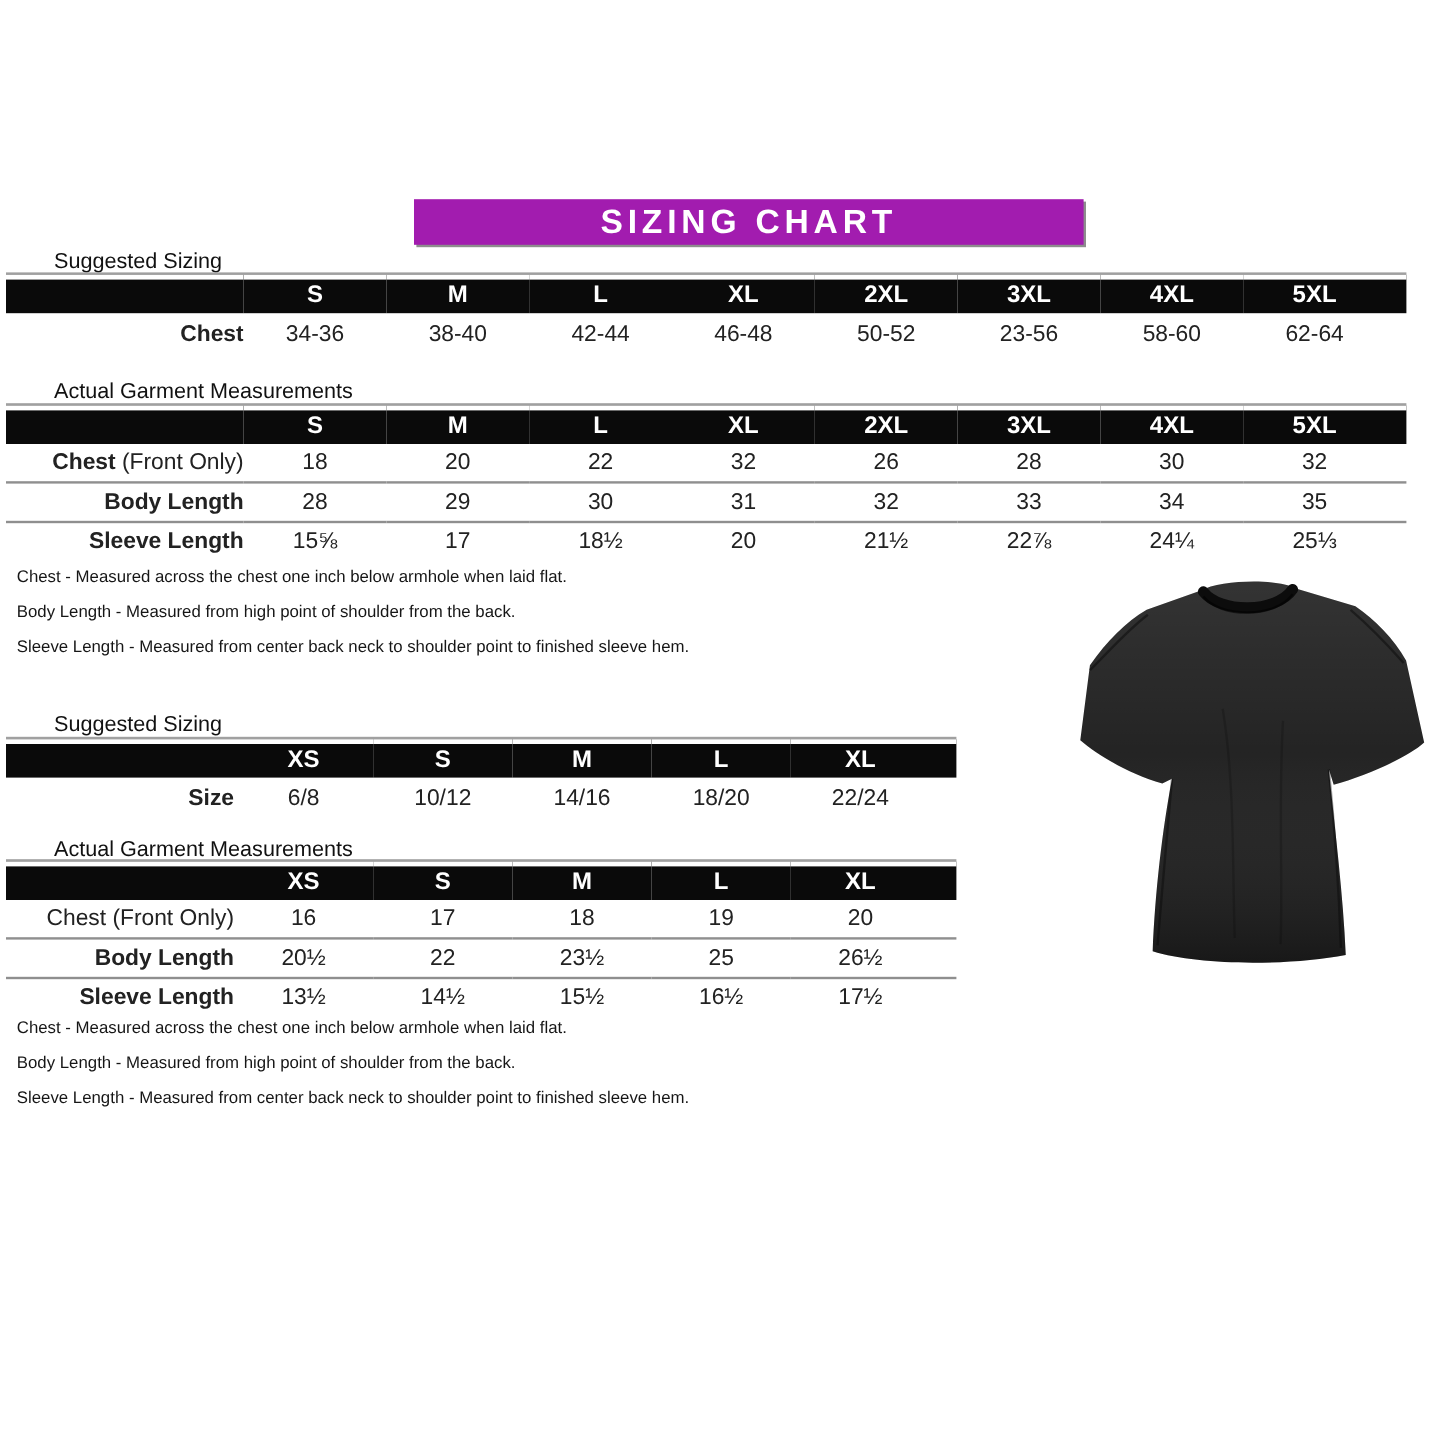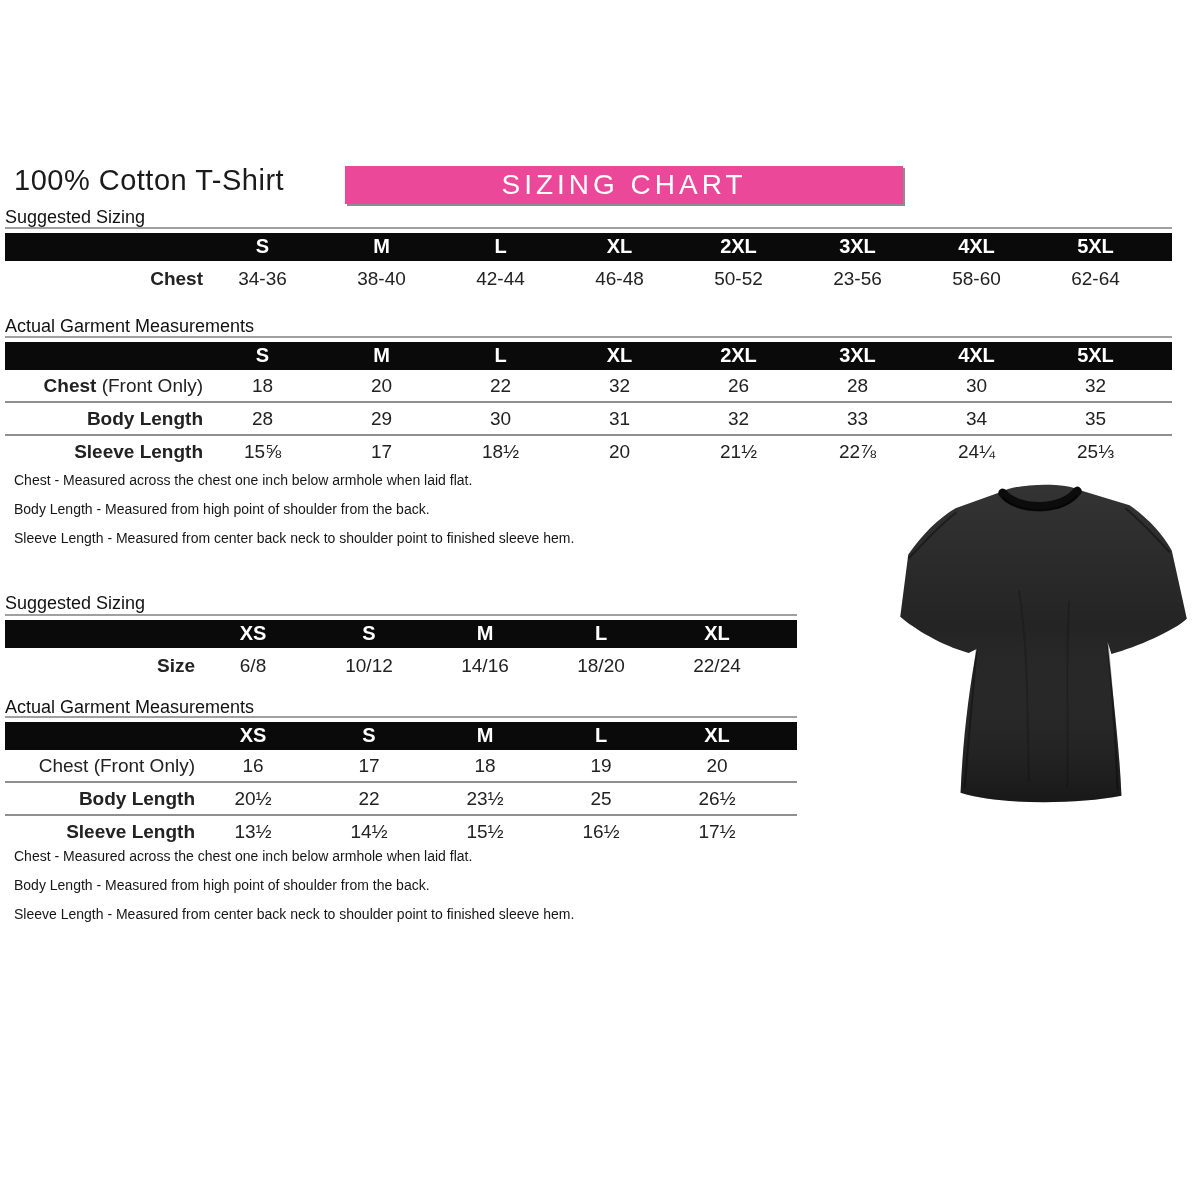--- a/index.html
+++ b/index.html
@@ -7,27 +7,27 @@
     position:relative; width:1200px; height:1200px; background:#ffffff;
     font-family:"Liberation Sans", sans-serif; color:#1a1a1a; overflow:hidden;
   }
   .abs { position:absolute; }
 
   .h1 { font-size:29px; font-weight:normal; white-space:nowrap; letter-spacing:0.5px; }
   .h1.bold { font-weight:bold; }
 
   .banner {
     left:345px; top:166px; width:558px; height:38px;
-    background:#ec4899; color:#ffffff;
+    background:#a21caf; color:#ffffff;
     display:flex; align-items:center; justify-content:center;
-    font-size:28px; font-weight:normal; letter-spacing:4px;
+    font-size:28px; font-weight:bold; letter-spacing:4px;
     box-shadow:2px 2px 0 #8d8d8d;
   }
 
-  .section-label { font-size:18px; color:#111; white-space:nowrap; }
+  .section-label { font-size:18px; color:#111; white-space:nowrap;margin-left:40px; }
 
   table.size-table {
     position:absolute; border-collapse:separate; border-spacing:0;
     table-layout:fixed; border-top:2px solid #a0a0a0;
   }
   table.size-table th {
     background:#0a0a0a; color:#ffffff; font-weight:bold; font-size:20px;
     text-align:center; border-top:4px solid #ffffff; padding:2px 0 3px 0;
     overflow:hidden; white-space:nowrap;
   }
@@ -44,21 +44,20 @@
 
   .notes { font-size:14px; line-height:29px; color:#161616; white-space:nowrap; }
 
   .tee { left:878px; top:470px; width:322px; height:362px; }
 </style>
 </head>
 <body>
 
 <div class="page">
 
-  <div class="abs h1" style="left:14px; top:164px;">100% Cotton T-Shirt</div>
 
   <div class="abs banner">
     <span>SIZING CHART</span>
   </div>
 
   <div class="abs section-label" style="left:5px; top:207px;">Suggested Sizing</div>
 
   <table class="size-table suggest-table" style="left:5px; top:227px; width:1167px;">
       <colgroup>
         <col style="width: 198px;">

